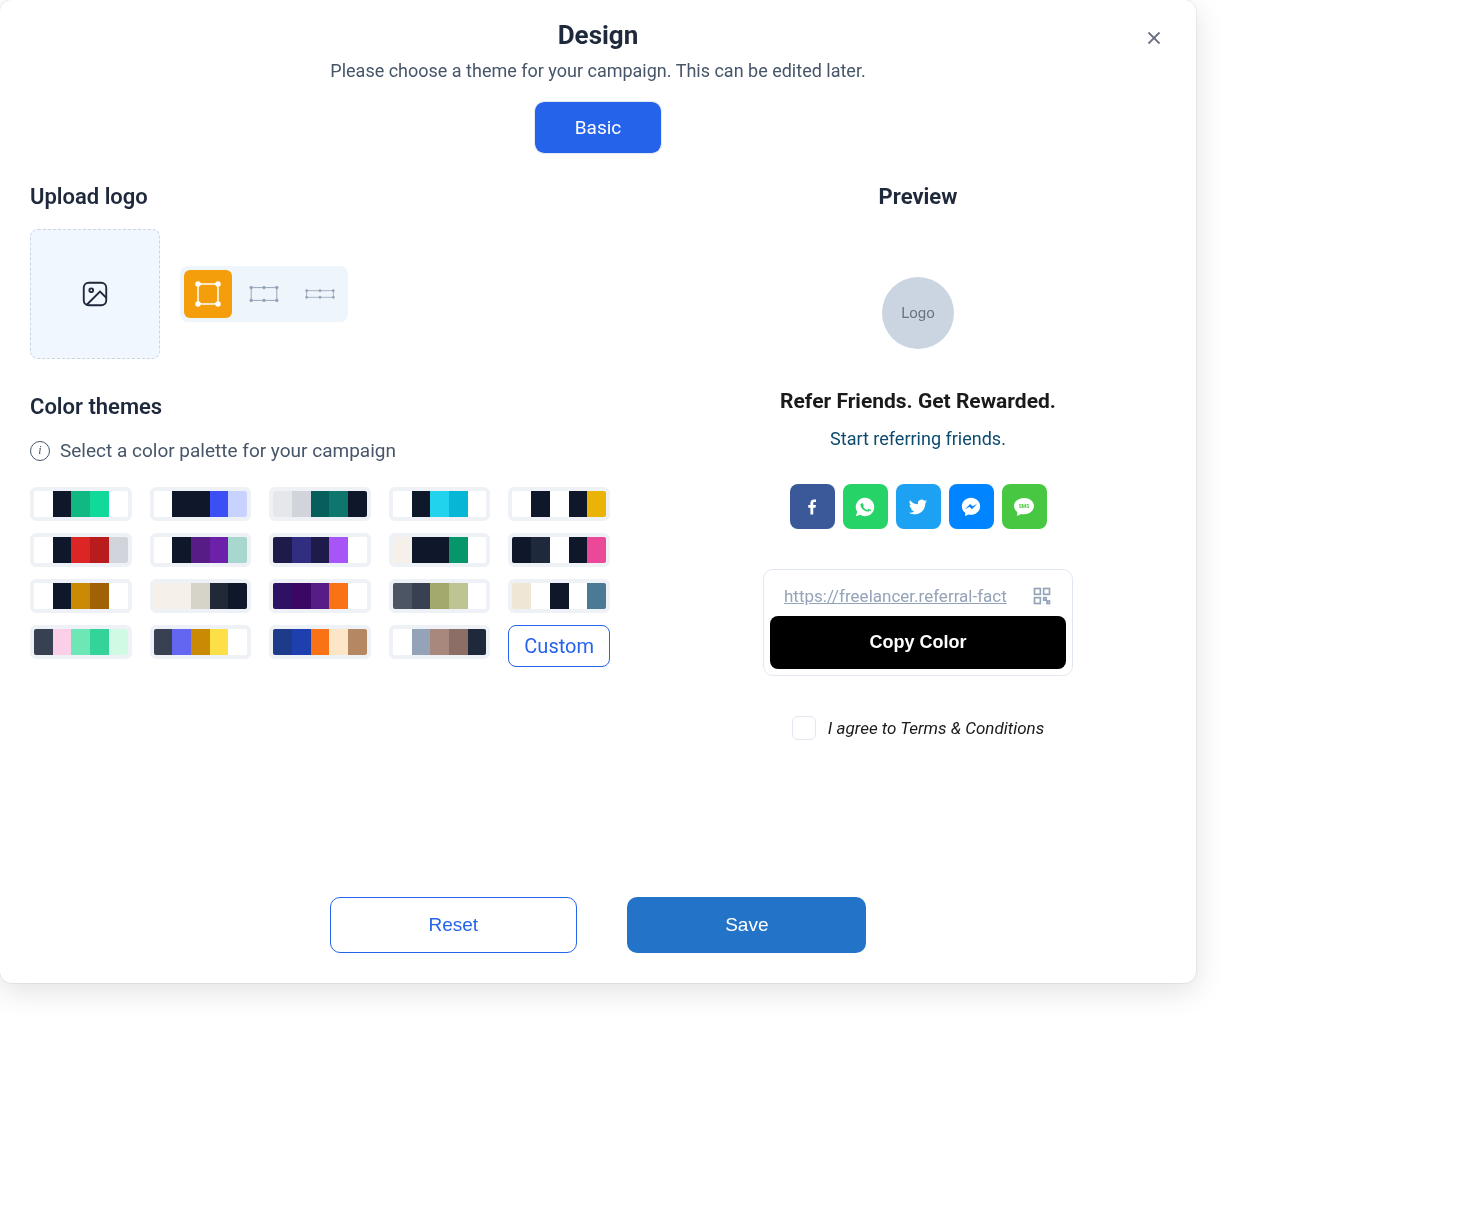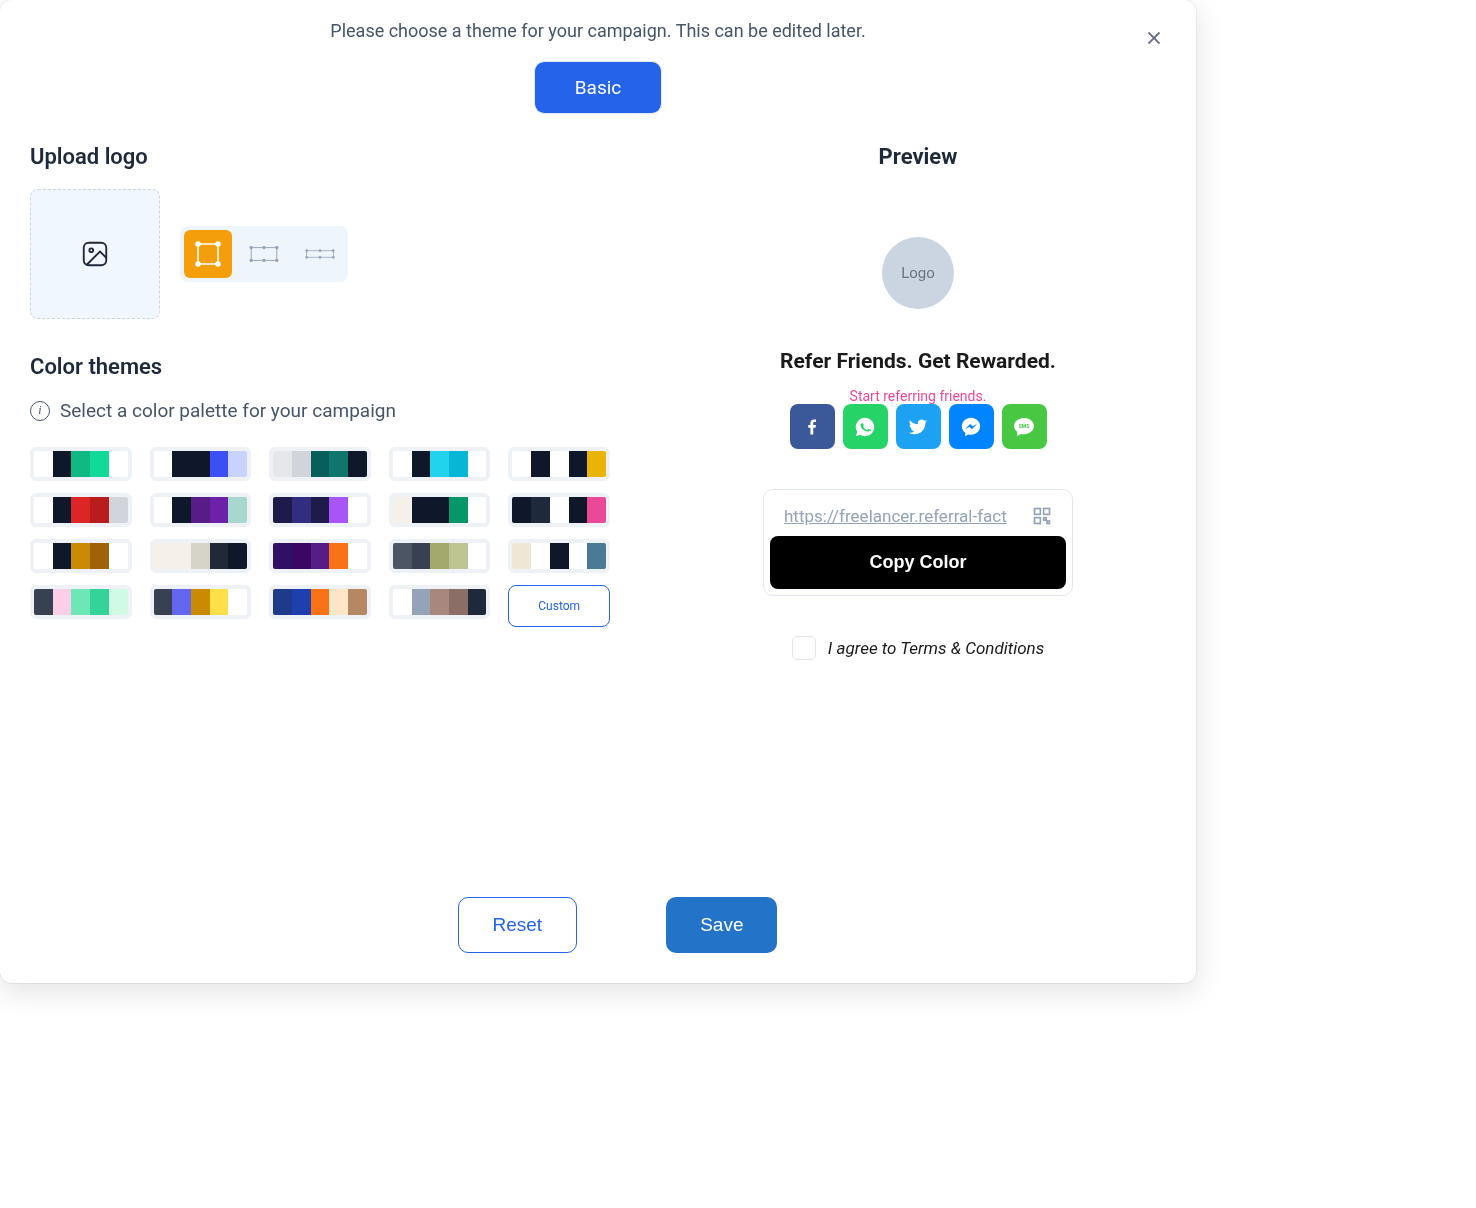--- a/index.html
+++ b/index.html
@@ -183,21 +183,21 @@
     }
     .palette-swatch {
       flex: 1;
     }
     .custom-btn {
       height: 42px;
       border: 1px solid #2563eb;
       border-radius: 8px;
       background: #fff;
       color: #2563eb;
-      font-size: 12px;
+      font-size: 20px;
       cursor: pointer;
       display: flex;
       align-items: center;
       justify-content: center;
     }
     .preview-title {
       font-size: 22px;
       font-weight: 700;
       color: #1e293b;
       margin-bottom: 68px;
@@ -215,22 +215,23 @@
       font-size: 15px;
       margin-bottom: 40px;
     }
     .preview-heading {
       font-size: 21px;
       font-weight: 700;
       color: #1a1a1a;
       margin-bottom: 15px;
     }
     .preview-subheading {
-      font-size: 14px;
-      color: #ec4899;
+      font-size: 18px;
+      color: #0c4a6e;
+      margin-bottom: 35px;
     }
     .social-row {
       display: flex;
       gap: 8px;
       margin-bottom: 40px;
     }
     .social-btn {
       width: 45px;
       height: 45px;
       border-radius: 8px;
@@ -304,25 +305,24 @@
       font-style: italic;
     }
     .footer {
       display: flex;
       justify-content: center;
       gap: 50px;
       margin-top: auto;
       padding-top: 30px;
     }
     .btn {
-      padding: 16px 34px;
+      padding: 16px 98px;
       border-radius: 10px;
       font-size: 19px;
       cursor: pointer;
-      margin-left: 39px;
     }
     .btn-outline {
       background: #fff;
       color: #2563eb;
       border: 1px solid #2563eb;
     }
     .btn-primary {
       background: #2374c9;
       color: #fff;
       border: none;
@@ -333,20 +333,21 @@
 
 <div class="modal">
   <div class="close-btn">
     <svg viewBox="0 0 24 24" fill="none" stroke="currentColor" stroke-width="2">
         <line x1="18" y1="6" x2="6" y2="18"></line>
         <line x1="6" y1="6" x2="18" y2="18"></line>
       </svg>
   </div>
 
   <div class="header">
+    <div class="title">Design</div>
     <div class="subtitle">Please choose a theme for your campaign. This can be edited later.</div>
   </div>
 
   <div class="tabs">
     <div class="tab-group">
       <div class="tab active">Basic</div>
     </div>
   </div>
 
   <div class="content">

